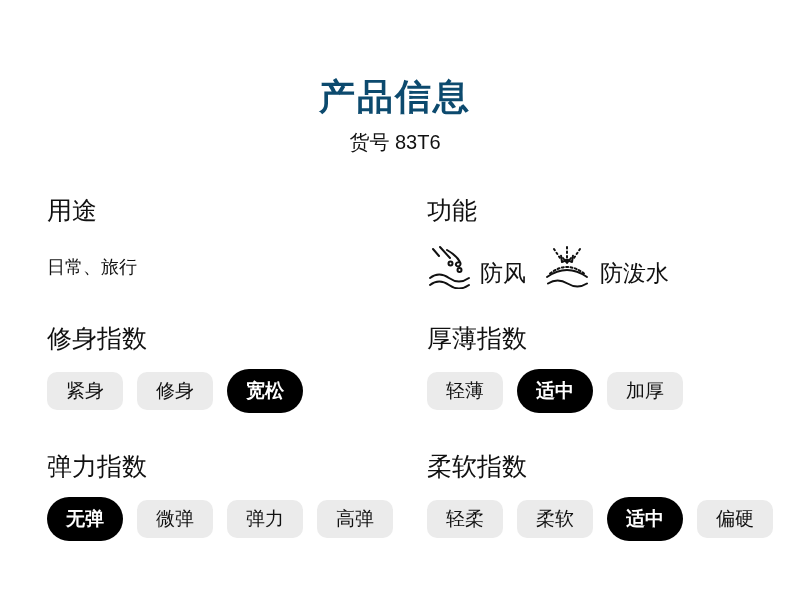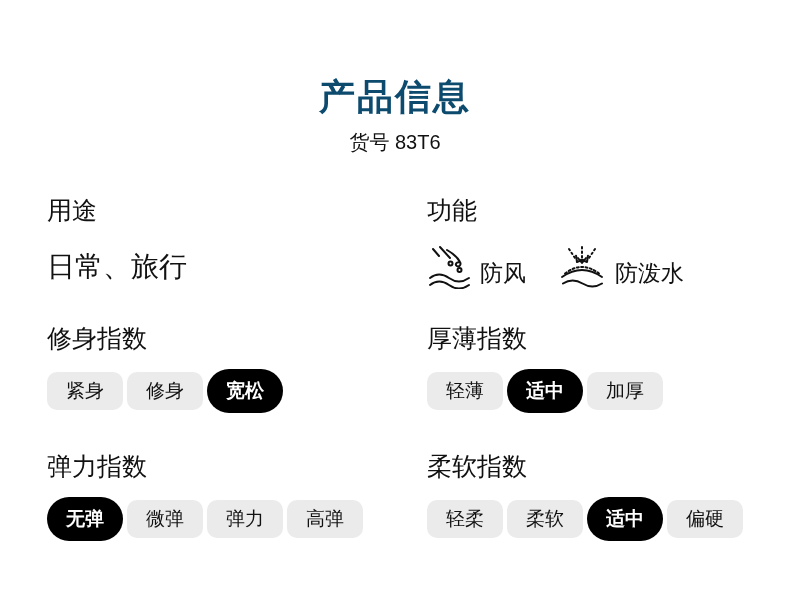--- a/index.html
+++ b/index.html
@@ -30,29 +30,29 @@
   .col{ display:block; }
   .sec-head{
     font-size:25px; font-weight:400; line-height:24px;
     margin:0 0 22px 0; color:#111;
   }
   .sec-head.tight{ margin-bottom:18px; }
   .content-row{
     height:46px; display:flex; align-items:center;
     margin-bottom:36px;
   }
-  .usage-text{ font-size:28px; color:#111; }
+  .usage-text{ font-size:18px; color:#111; }
   
-  .features{ display:flex; gap:30px; align-items:flex-end; }
+  .features{ display:flex; gap:15px; align-items:flex-end; }
   .feature{ display:flex; align-items:flex-end; gap:7px; }
   .feature svg{ display:block; }
   .feature-label{ font-size:23px; line-height:26px; padding-bottom:3px; color:#111; }
   
   .pill-row{
-    height:46px; display:flex; align-items:center; gap:4px;
+    height:46px; display:flex; align-items:center; gap:14px;
     margin-bottom:40px;
   }
   .pill{
     width:76px; height:38px; border-radius:10px;
     background:#ebebeb; color:#111;
     display:flex; align-items:center; justify-content:center;
     font-size:19px; box-sizing:border-box;
   }
   .pill.selected{
     height:44px; border-radius:22px;

